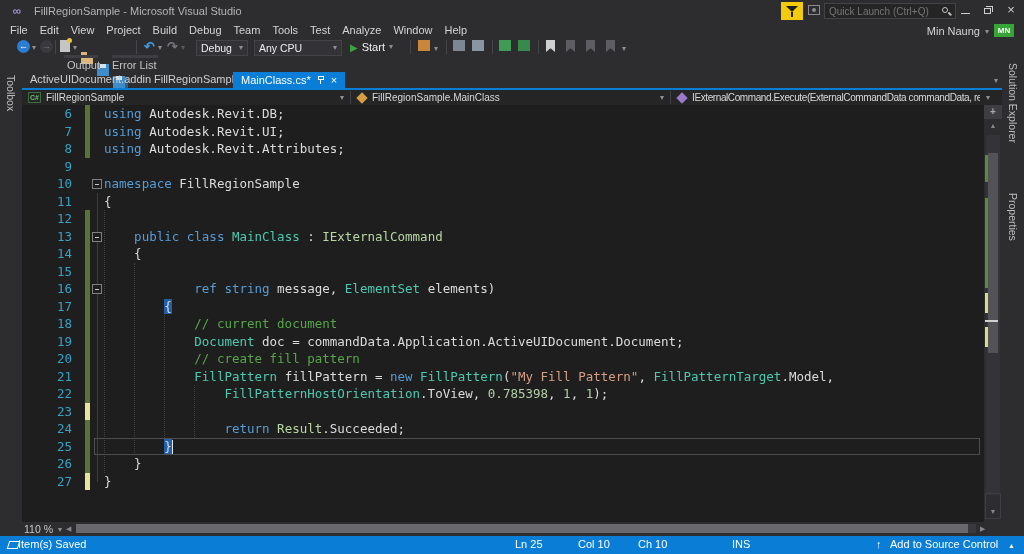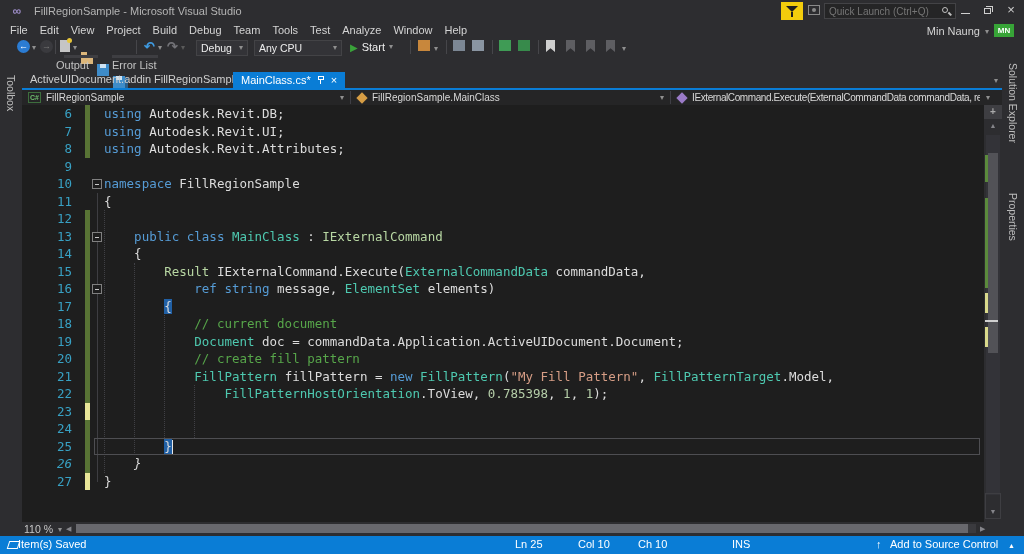--- a/index.html
+++ b/index.html
@@ -216,21 +216,21 @@
     <div class="tb flag" style="left:546px"></div>
     <div class="tb flag dim" style="left:566px"></div>
     <div class="tb flag dim" style="left:586px"></div>
     <div class="tb flag dim" style="left:606px"></div>
     <div class="tb dd" style="left:622px;top:7px">▾</div>
   </div>
 
   <div class="abs" id="paneltabs">
     <span class="pstrip" style="left:64px;width:34px"></span>
     <span class="pstrip" style="left:112px;width:46px"></span>
-    <span class="ptab" style="left:56px">Output</span>
+    <span class="ptab" style="left:67px">Output</span>
     <span class="ptab" style="left:112px">Error List</span>
   </div>
 
   <div class="abs" id="tabsrow">
     <span class="dtab" style="left:22px">ActiveUIDocument.addin</span>
     <span class="dtab" style="left:146px">FillRegionSample</span>
     <span class="dtab active" style="left:233px">
       <span>MainClass.cs*</span>
       <span class="pin">
           <span class="pin-head"></span>
@@ -317,21 +317,20 @@
           <div class="code-text"><span class="tk-p">    </span><span class="tk-k">public</span><span class="tk-p"> </span><span class="tk-k">class</span><span class="tk-p"> </span><span class="tk-t">MainClass</span><span class="tk-p"> : </span><span class="tk-e">IExternalCommand</span></div>
         </div>
         <div class="code-row" style="top: 140px;">
           <div class="ln">14</div>
           <div class="chbar g"></div>
           <div class="code-text"><span class="tk-p">    {</span></div>
         </div>
         <div class="code-row" style="top: 157.5px;">
           <div class="ln">15</div>
           <div class="chbar g"></div>
-          <div class="code-text"><span class="tk-p">        </span><span class="tk-e">Result</span><span class="tk-p"> IExternalCommand.Execute(</span><span class="tk-t">ExternalCommandData</span><span class="tk-p"> commandData,</span></div>
         </div>
         <div class="code-row" style="top: 175px;">
           <div class="ln">16</div>
           <div class="chbar g"></div>
           <div class="foldbox">
             <i></i>
           </div>
           <div class="code-text"><span class="tk-p">            </span><span class="tk-k">ref</span><span class="tk-p"> </span><span class="tk-k">string</span><span class="tk-p"> message, </span><span class="tk-t">ElementSet</span><span class="tk-p"> elements)</span></div>
         </div>
         <div class="code-row" style="top: 192.5px;">
@@ -365,27 +364,28 @@
           <div class="code-text"><span class="tk-p">                </span><span class="tk-t">FillPatternHostOrientation</span><span class="tk-p">.ToView, </span><span class="tk-n2">0.785398</span><span class="tk-p">, </span><span class="tk-n2">1</span><span class="tk-p">, </span><span class="tk-n2">1</span><span class="tk-p">);</span></div>
         </div>
         <div class="code-row" style="top: 297.5px;">
           <div class="ln">23</div>
           <div class="chbar y"></div>
           <div class="code-text"></div>
         </div>
         <div class="code-row" style="top: 315px;">
           <div class="ln">24</div>
           <div class="chbar g"></div>
+          <div class="code-text"><span class="tk-p">                </span><span class="tk-k">return</span><span class="tk-p"> </span><span class="tk-e">Result</span><span class="tk-p">.Succeeded;</span></div>
         </div>
         <div class="code-row" style="top: 332.5px;">
           <div class="ln">25</div>
           <div class="chbar g"></div>
           <div class="code-text"><span class="tk-p">        </span><span class="tk-b">}</span></div>
         </div>
-        <div class="code-row" style="top: 350px; font-style: italic;">
+        <div class="code-row" style="top: 350px;">
           <div class="ln">26</div>
           <div class="chbar g"></div>
           <div class="code-text"><span class="tk-p">    }</span></div>
         </div>
         <div class="code-row" style="top: 367.5px;">
           <div class="ln">27</div>
           <div class="chbar y"></div>
           <div class="code-text"><span class="tk-p">}</span></div>
         </div>
       </div>

